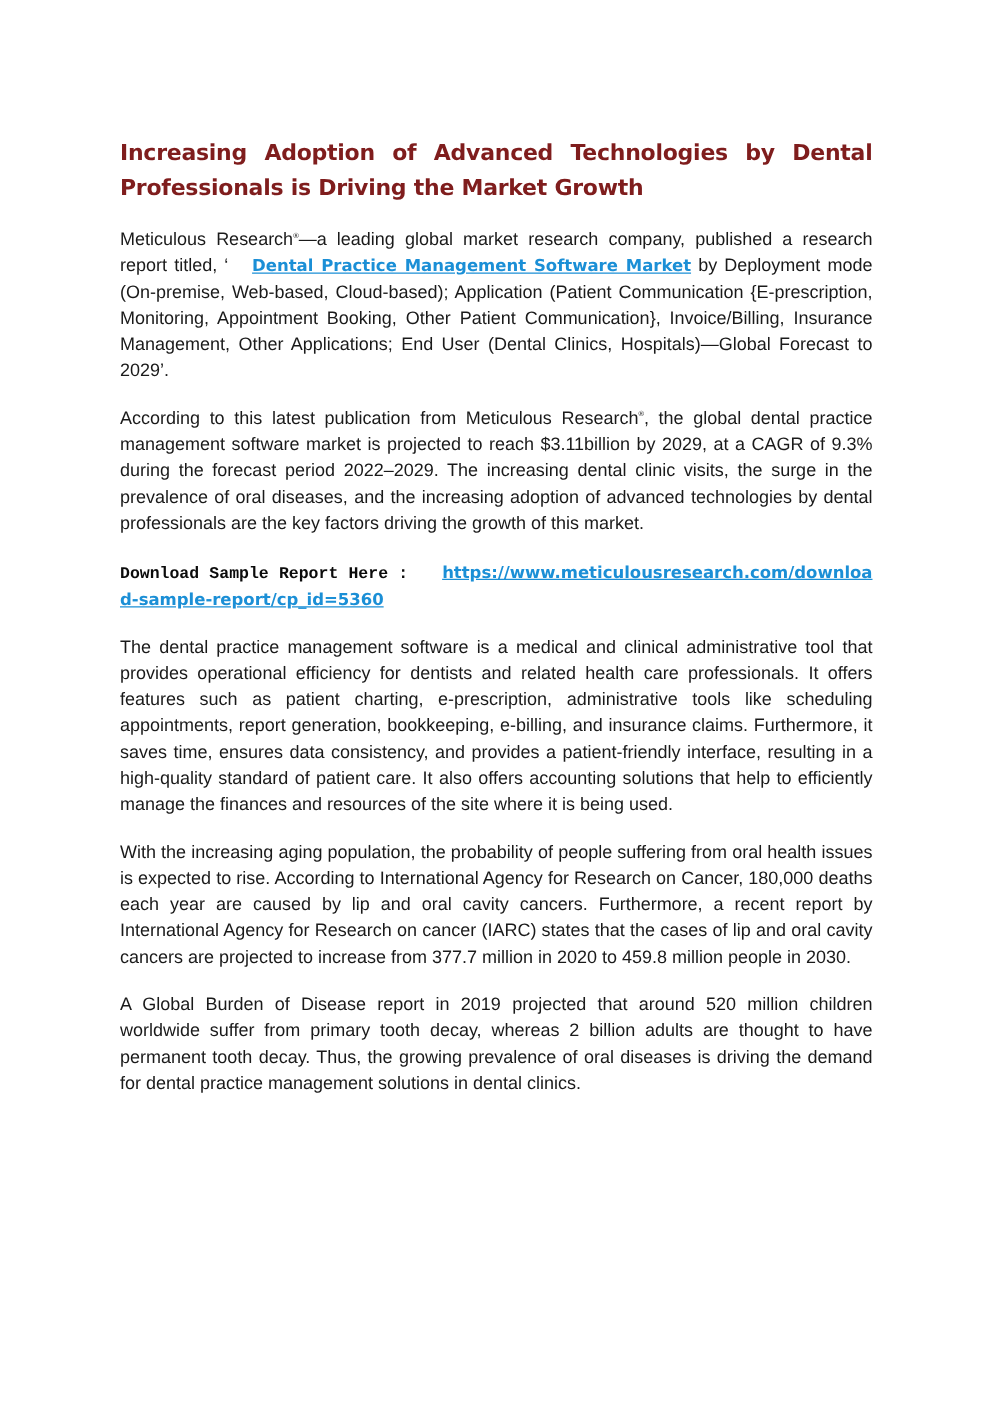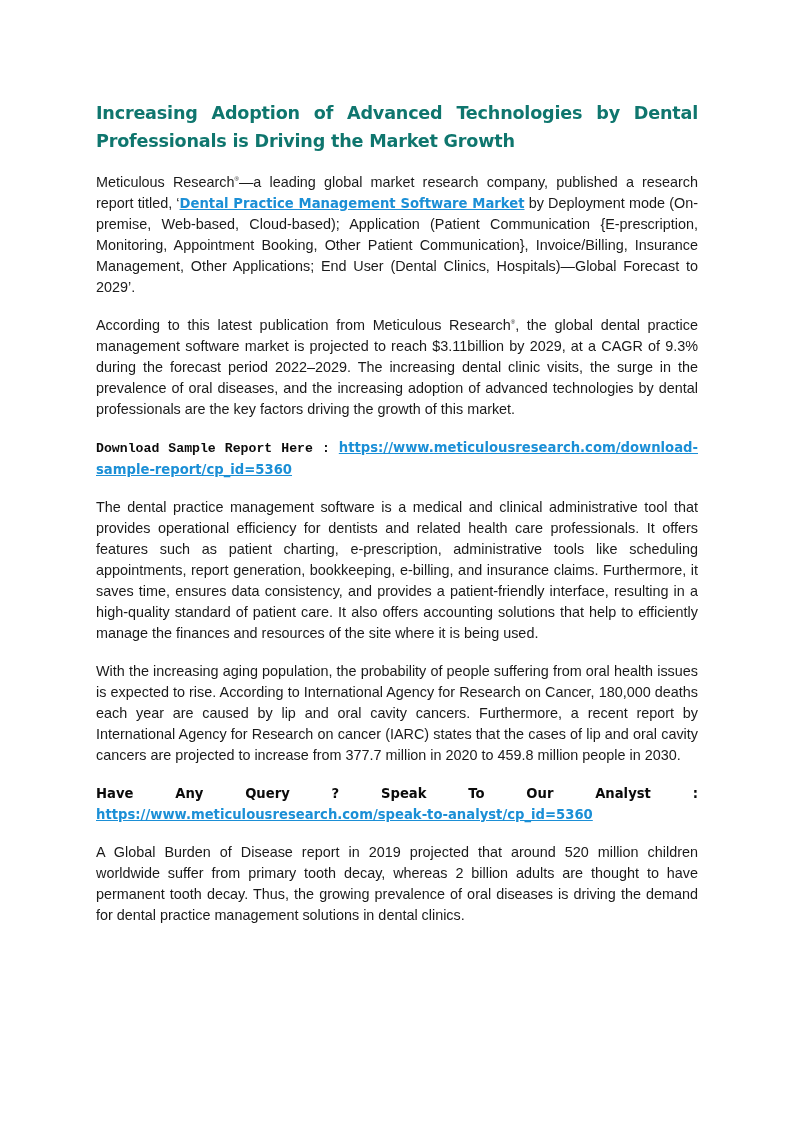--- a/index.html
+++ b/index.html
@@ -19,44 +19,45 @@
       position: absolute;
       left: 96px;
       top: 98px;
       width: 602px;
     }
     .title {
       font-family: "DejaVu Sans", sans-serif;
       font-weight: bold;
       font-size: 17.6px;
       line-height: 28px;
-      margin: 1px 0 17px 0;
+      margin: 11px 0 17px 0;
       text-align: justify;
       text-align-last: left;
       letter-spacing: -0.2px;
-      color: #0f766e;
+      color: #7f1d1d;
     }
     p {
       margin: 0 0 17px 0;
       font-size: 14.4px;
       line-height: 21px;
       text-align: justify;
       color: #1a1a1a;
     }
     sup.reg {
       font-size: 6px;
       vertical-align: 6px;
       line-height: 0;
     }
     a.link {
       color: #1b8fd6;
       font-weight: bold;
       text-decoration: underline;
       font-family: "DejaVu Sans", sans-serif;
       font-size: 13.2px;
+      margin-left: 19px;
     }
     .bold-label {
       font-weight: bold;
       font-family: Liberation Mono, monospace;
       font-size: 13.2px;
       color: #0b0b0b;
     }
     .cta {
       margin: 0 0 17px 0;
       font-size: 13.2px;
@@ -89,30 +90,16 @@
   </p>
 
   <div class="cta">
     <span class="bold-label">Download Sample Report Here : </span><a class="link" href="#" style="word-break: break-all;">https://www.meticulousresearch.com/download-sample-report/cp_id=5360</a>
   </div>
 
   <p>The dental practice management software is a medical and clinical administrative tool that provides operational efficiency for dentists and related health care professionals. It offers features such as patient charting, e-prescription, administrative tools like scheduling appointments, report generation, bookkeeping, e-billing, and insurance claims. Furthermore, it saves time, ensures data consistency, and provides a patient-friendly interface, resulting in a high-quality standard of patient care. It also offers accounting solutions that help to efficiently manage the finances and resources of the site where it is being used.</p>
 
   <p>With the increasing aging population, the probability of people suffering from oral health issues is expected to rise. According to International Agency for Research on Cancer, 180,000 deaths each year are caused by lip and oral cavity cancers. Furthermore, a recent report by International Agency for Research on cancer (IARC) states that the cases of lip and oral cavity cancers are projected to increase from 377.7 million in 2020 to 459.8 million people in 2030.</p>
 
-  <div class="cta">
-    <div class="query-line">
-      <span>Have</span>
-      <span>Any</span>
-      <span>Query</span>
-      <span>?</span>
-      <span>Speak</span>
-      <span>To</span>
-      <span>Our</span>
-      <span>Analyst</span>
-      <span>:</span>
-    </div>
-    <a class="link" href="#">https://www.meticulousresearch.com/speak-to-analyst/cp_id=5360</a>
-  </div>
 
   <p>A Global Burden of Disease report in 2019 projected that around 520 million children worldwide suffer from primary tooth decay, whereas 2 billion adults are thought to have permanent tooth decay. Thus, the growing prevalence of oral diseases is driving the demand for dental practice management solutions in dental clinics.</p>
 
 </div>
 
 </body></html>

